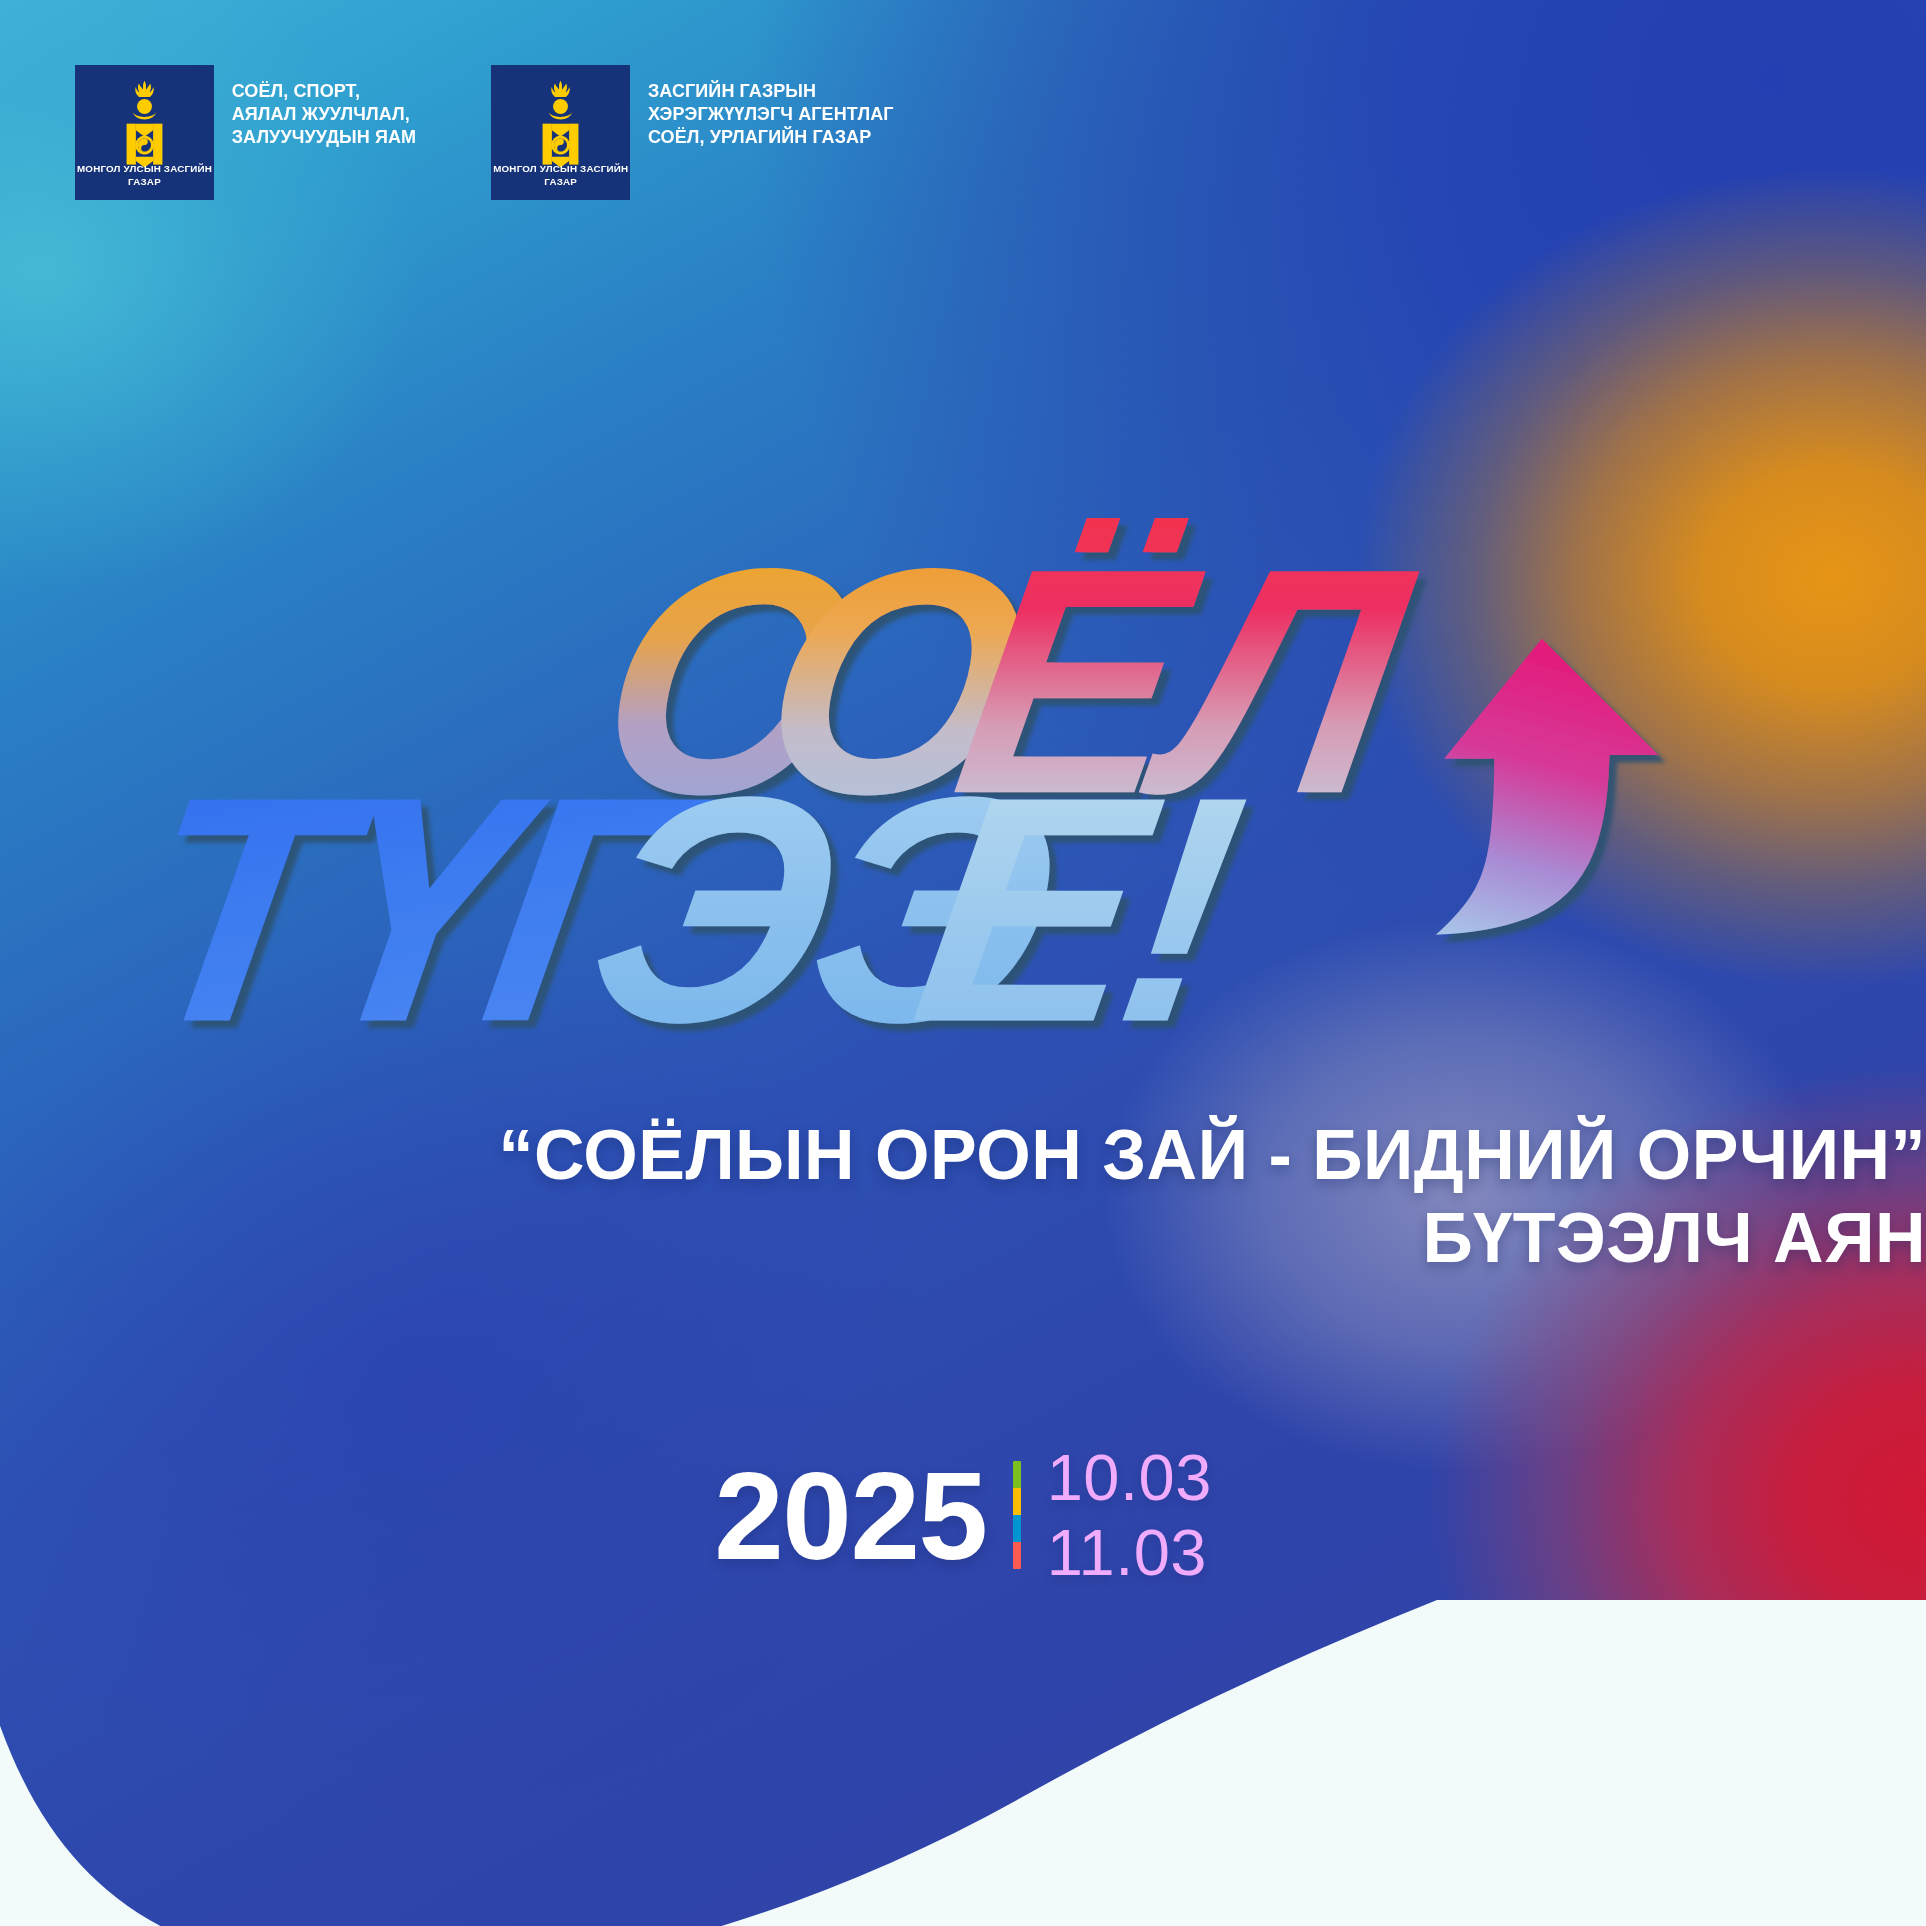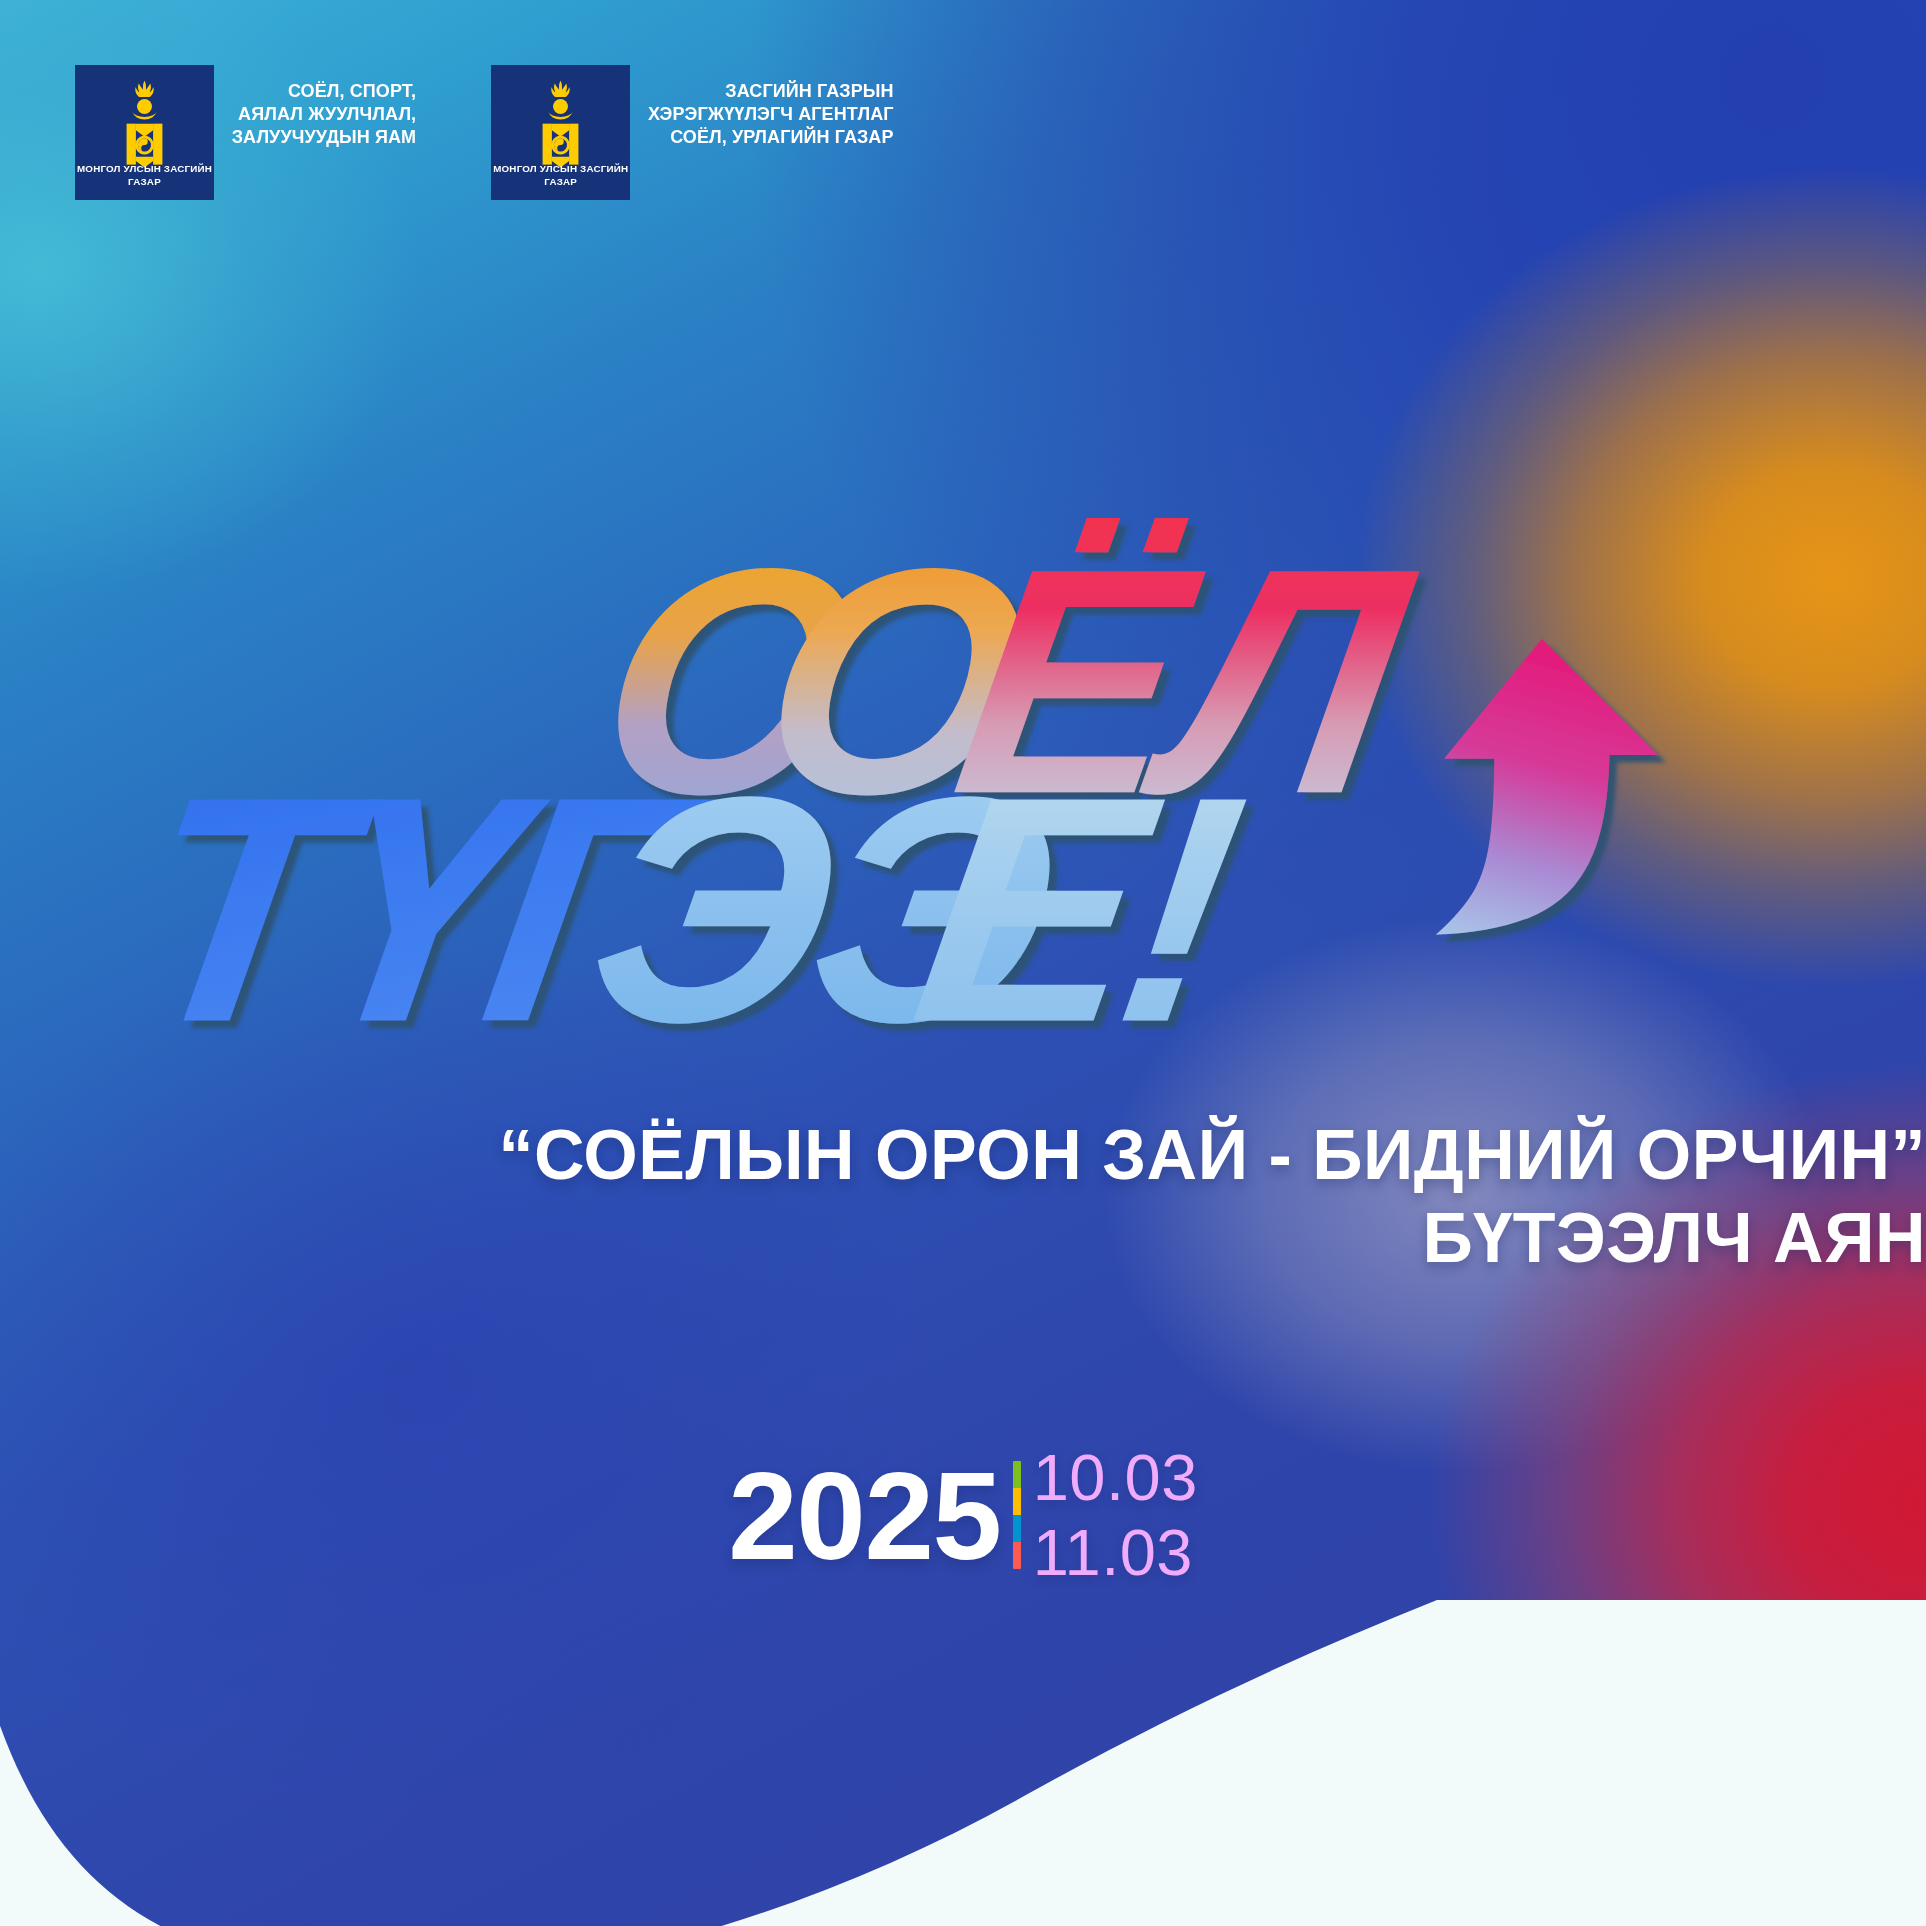--- a/index.html
+++ b/index.html
@@ -131,21 +131,20 @@
     letter-spacing: 0.2px;
   }
   .org-lines {
     color: #ffffff;
     font-size: 18px;
     font-weight: bold;
     line-height: 1.28;
     letter-spacing: 0.1px;
     padding-top: 15px;
     white-space: pre-line;
-    text-align: right;
   }
 
   
   .logotype {
     position: absolute;
     left: 0;
     top: 980;
     width: 1926px;
     height: 652px;
     z-index: 14;
@@ -170,21 +169,21 @@
   }
 
   
   .dates {
     position: absolute;
     left: 0; right: 0;
     top: 1444px;
     display: flex;
     justify-content: center;
     align-items: center;
-    gap: 12px;
+    gap: 26px;
     z-index: 22;
   }
   .year {
     color: #ffffff;
     font-size: 125px;
     font-weight: bold;
     line-height: 0.92;
     letter-spacing: -1.4px;
     text-shadow: 0 4.7px 11.2px rgba(20,35,90,0.28);
   }

